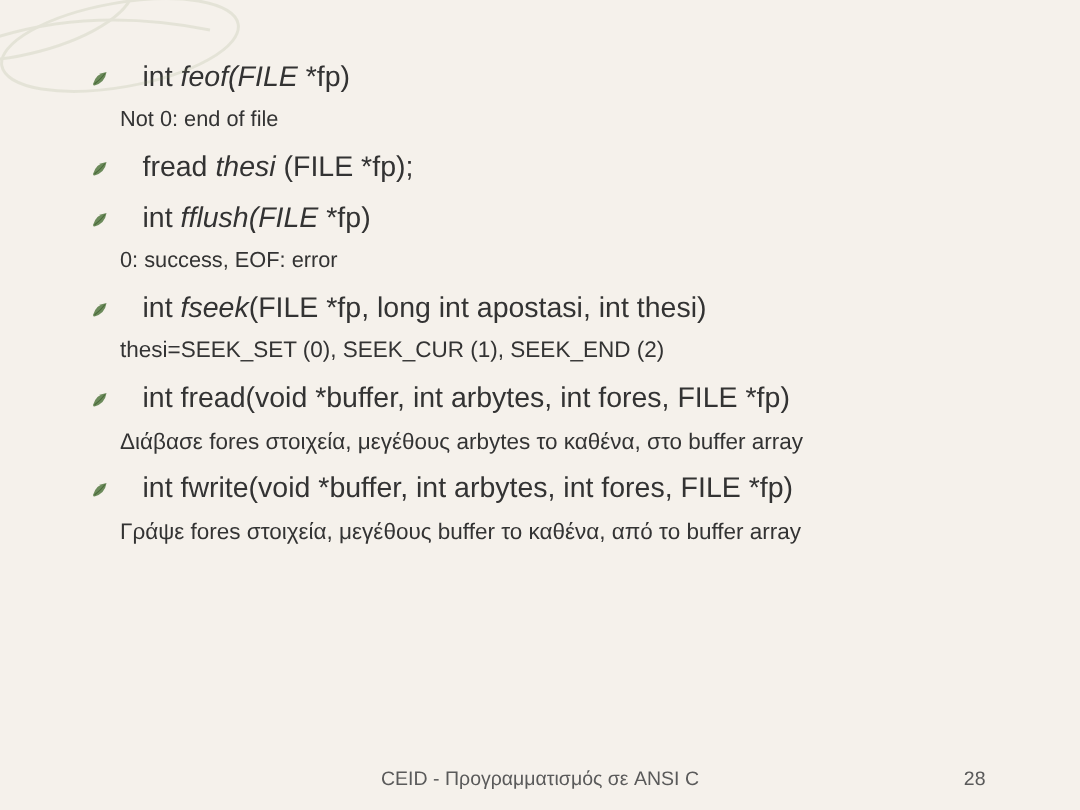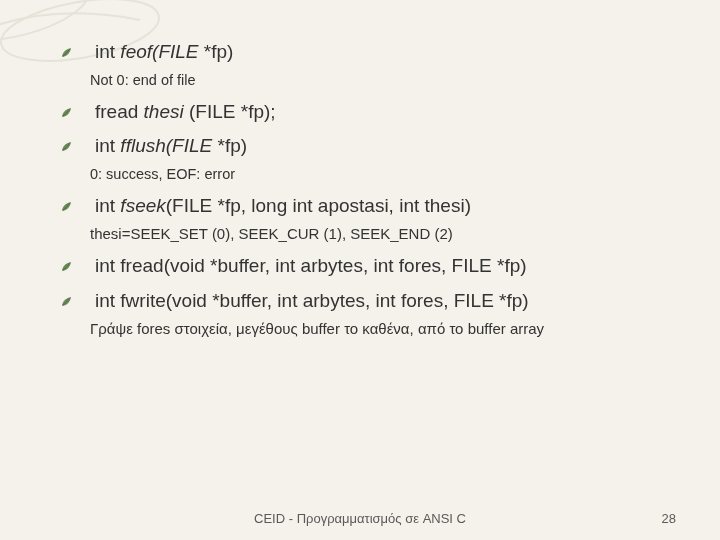--- a/index.html
+++ b/index.html
@@ -24,21 +24,21 @@
   .content {
     padding: 30px 60px 20px 60px;
   }
   .item-l1 {
     display: flex;
     align-items: flex-start;
     margin-bottom: 6px;
     margin-top: 10px;
   }
   .item-l2 {
-    margin-left: 30px;
+    margin-left: 20px;
     margin-bottom: 4px;
     margin-top: 4px;
   }
   .bullet {
     flex-shrink: 0;
     margin-right: 10px;
     margin-top: 6px;
   }
   .text-l1 {
     font-size: 19px;
@@ -58,21 +58,21 @@
   }
   .italic { font-style: italic; }
   .bold { font-weight: bold; }
   .footer {
     position: absolute;
     bottom: 14px;
     left: 0;
     width: 720px;
     display: flex;
     justify-content: space-between;
-    padding: 0 44px 0 0;
+    padding: 0 63px 0 0;
     box-sizing: border-box;
     font-size: 13px;
     color: #5a5a5a;
   }
   .footer-center {
     position: absolute;
     left: 50%;
     transform: translateX(-50%);
   }
   .footer-right {
@@ -127,20 +127,23 @@
     <div class="item-l2">
       <div class="text-l2b"><span class="">thesi=SEEK_SET (0), SEEK_CUR (1), SEEK_END (2)</span></div>
     </div>
     <div class="item-l1">
       <svg width="14" height="14" viewBox="0 0 14 14" class="bullet">
         <path d="M2 10 Q4 3 11 2 Q10 9 3 11 Q2 11 2 10 Z" fill="#6b8a5a"></path>
         <path d="M3 10 Q7 7 10 3" fill="none" stroke="#4a6a3a" stroke-width="0.8"></path>
       </svg>
       <div class="text-l1"><span class="">int fread(void *buffer, int arbytes, int fores, FILE *fp)</span></div>
     </div>
+    <div class="item-l2">
+      <div class="text-l2b"><span class="">Διάβασε fores στοιχεία, μεγέθους arbytes το καθένα, στο buffer array</span></div>
+    </div>
     <div class="item-l1">
       <svg width="14" height="14" viewBox="0 0 14 14" class="bullet">
         <path d="M2 10 Q4 3 11 2 Q10 9 3 11 Q2 11 2 10 Z" fill="#6b8a5a"></path>
         <path d="M3 10 Q7 7 10 3" fill="none" stroke="#4a6a3a" stroke-width="0.8"></path>
       </svg>
       <div class="text-l1"><span class="">int fwrite(void *buffer, int arbytes, int fores, FILE *fp)</span></div>
     </div>
     <div class="item-l2">
       <div class="text-l2b"><span class="">Γράψε fores στοιχεία, μεγέθους buffer το καθένα, από το buffer array</span></div>
     </div>

